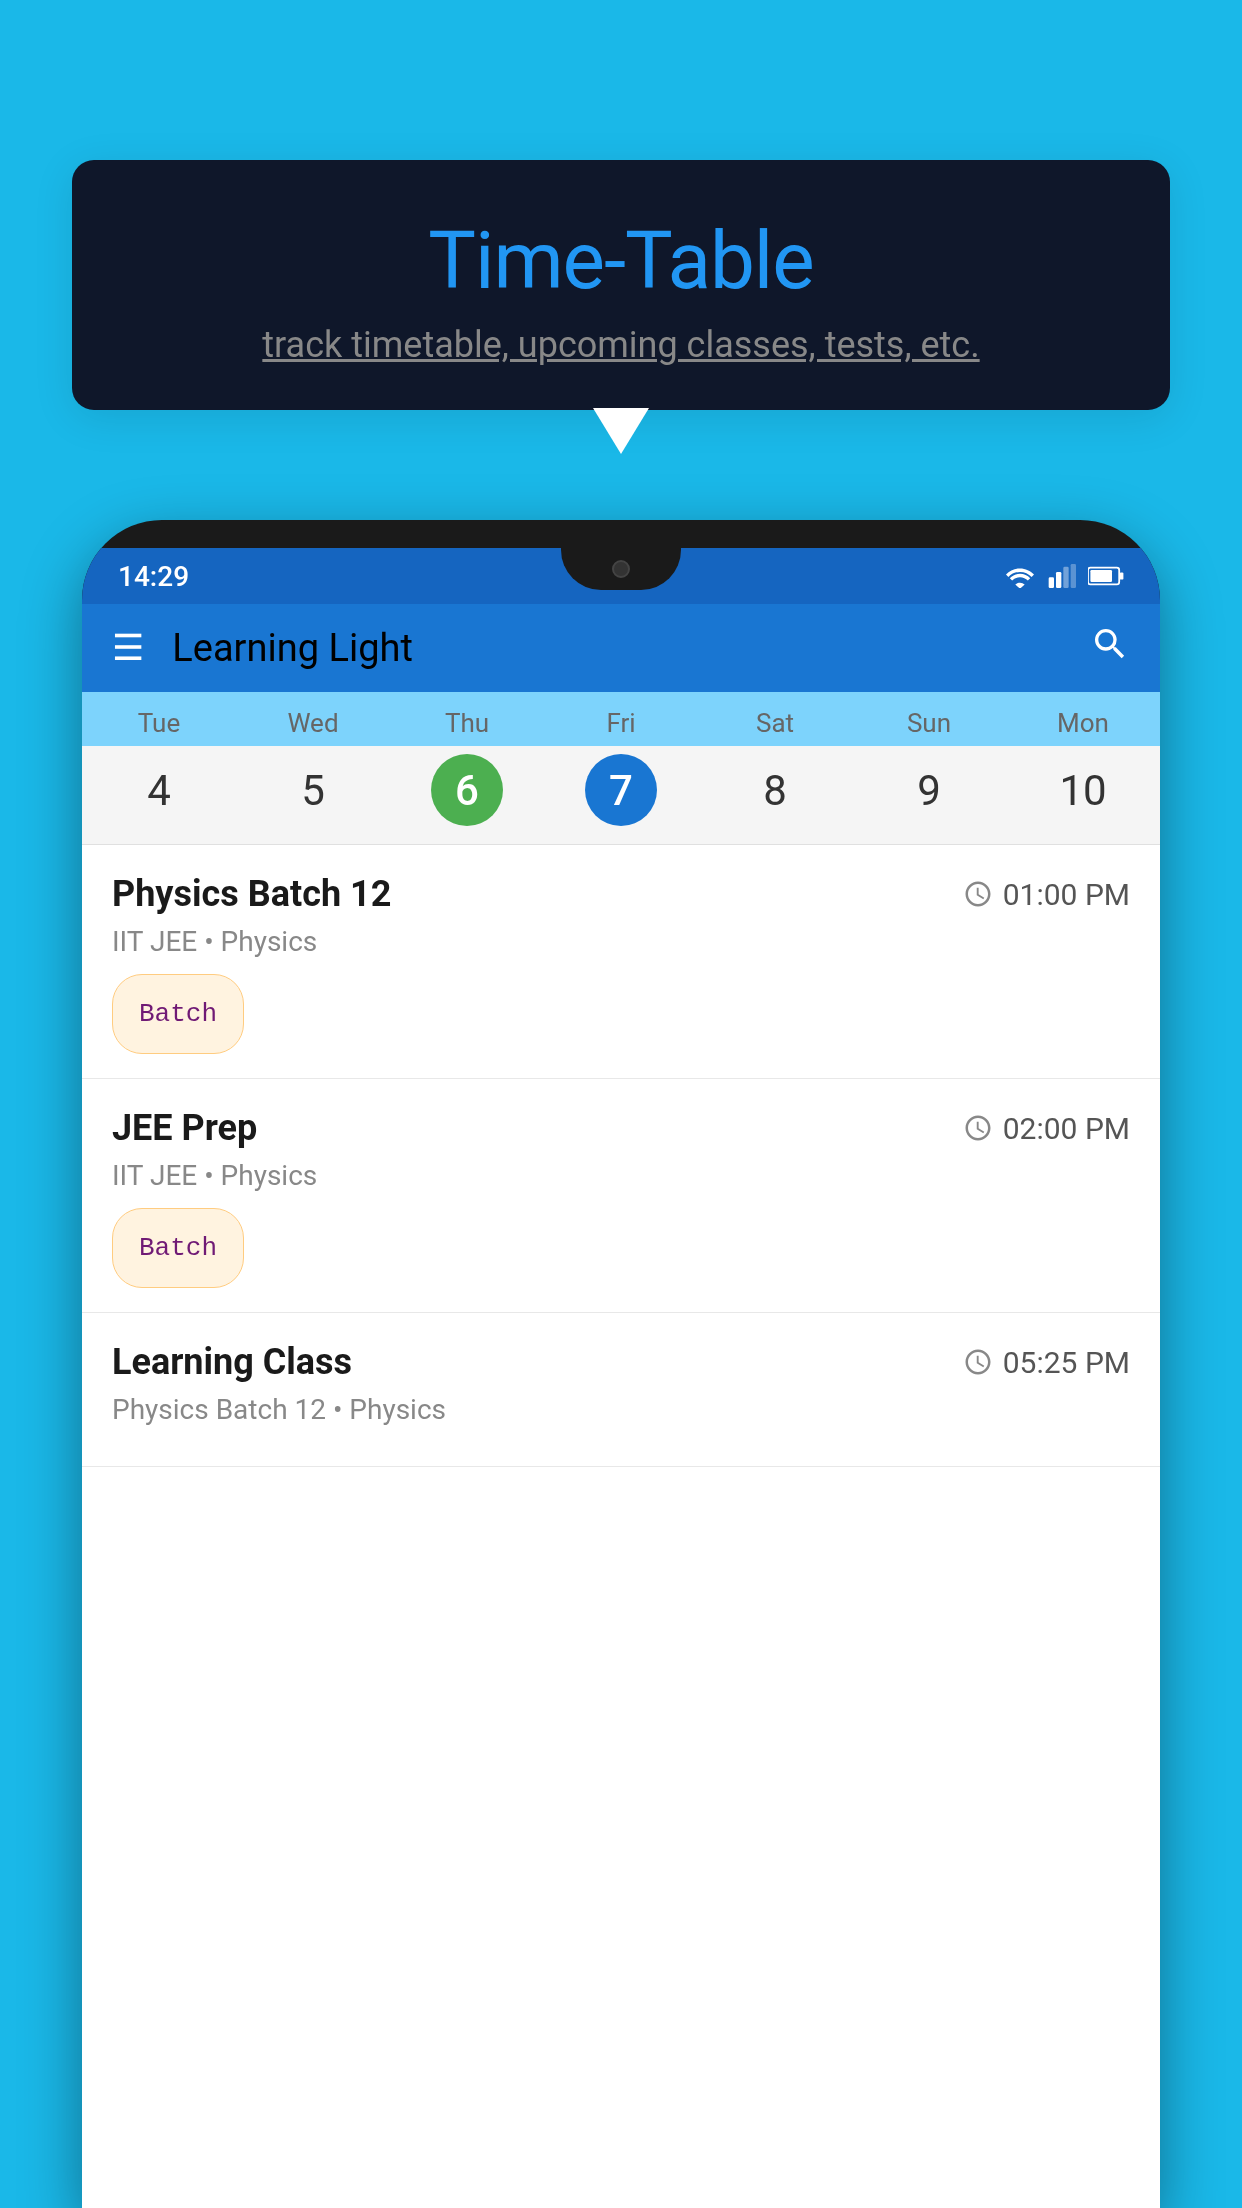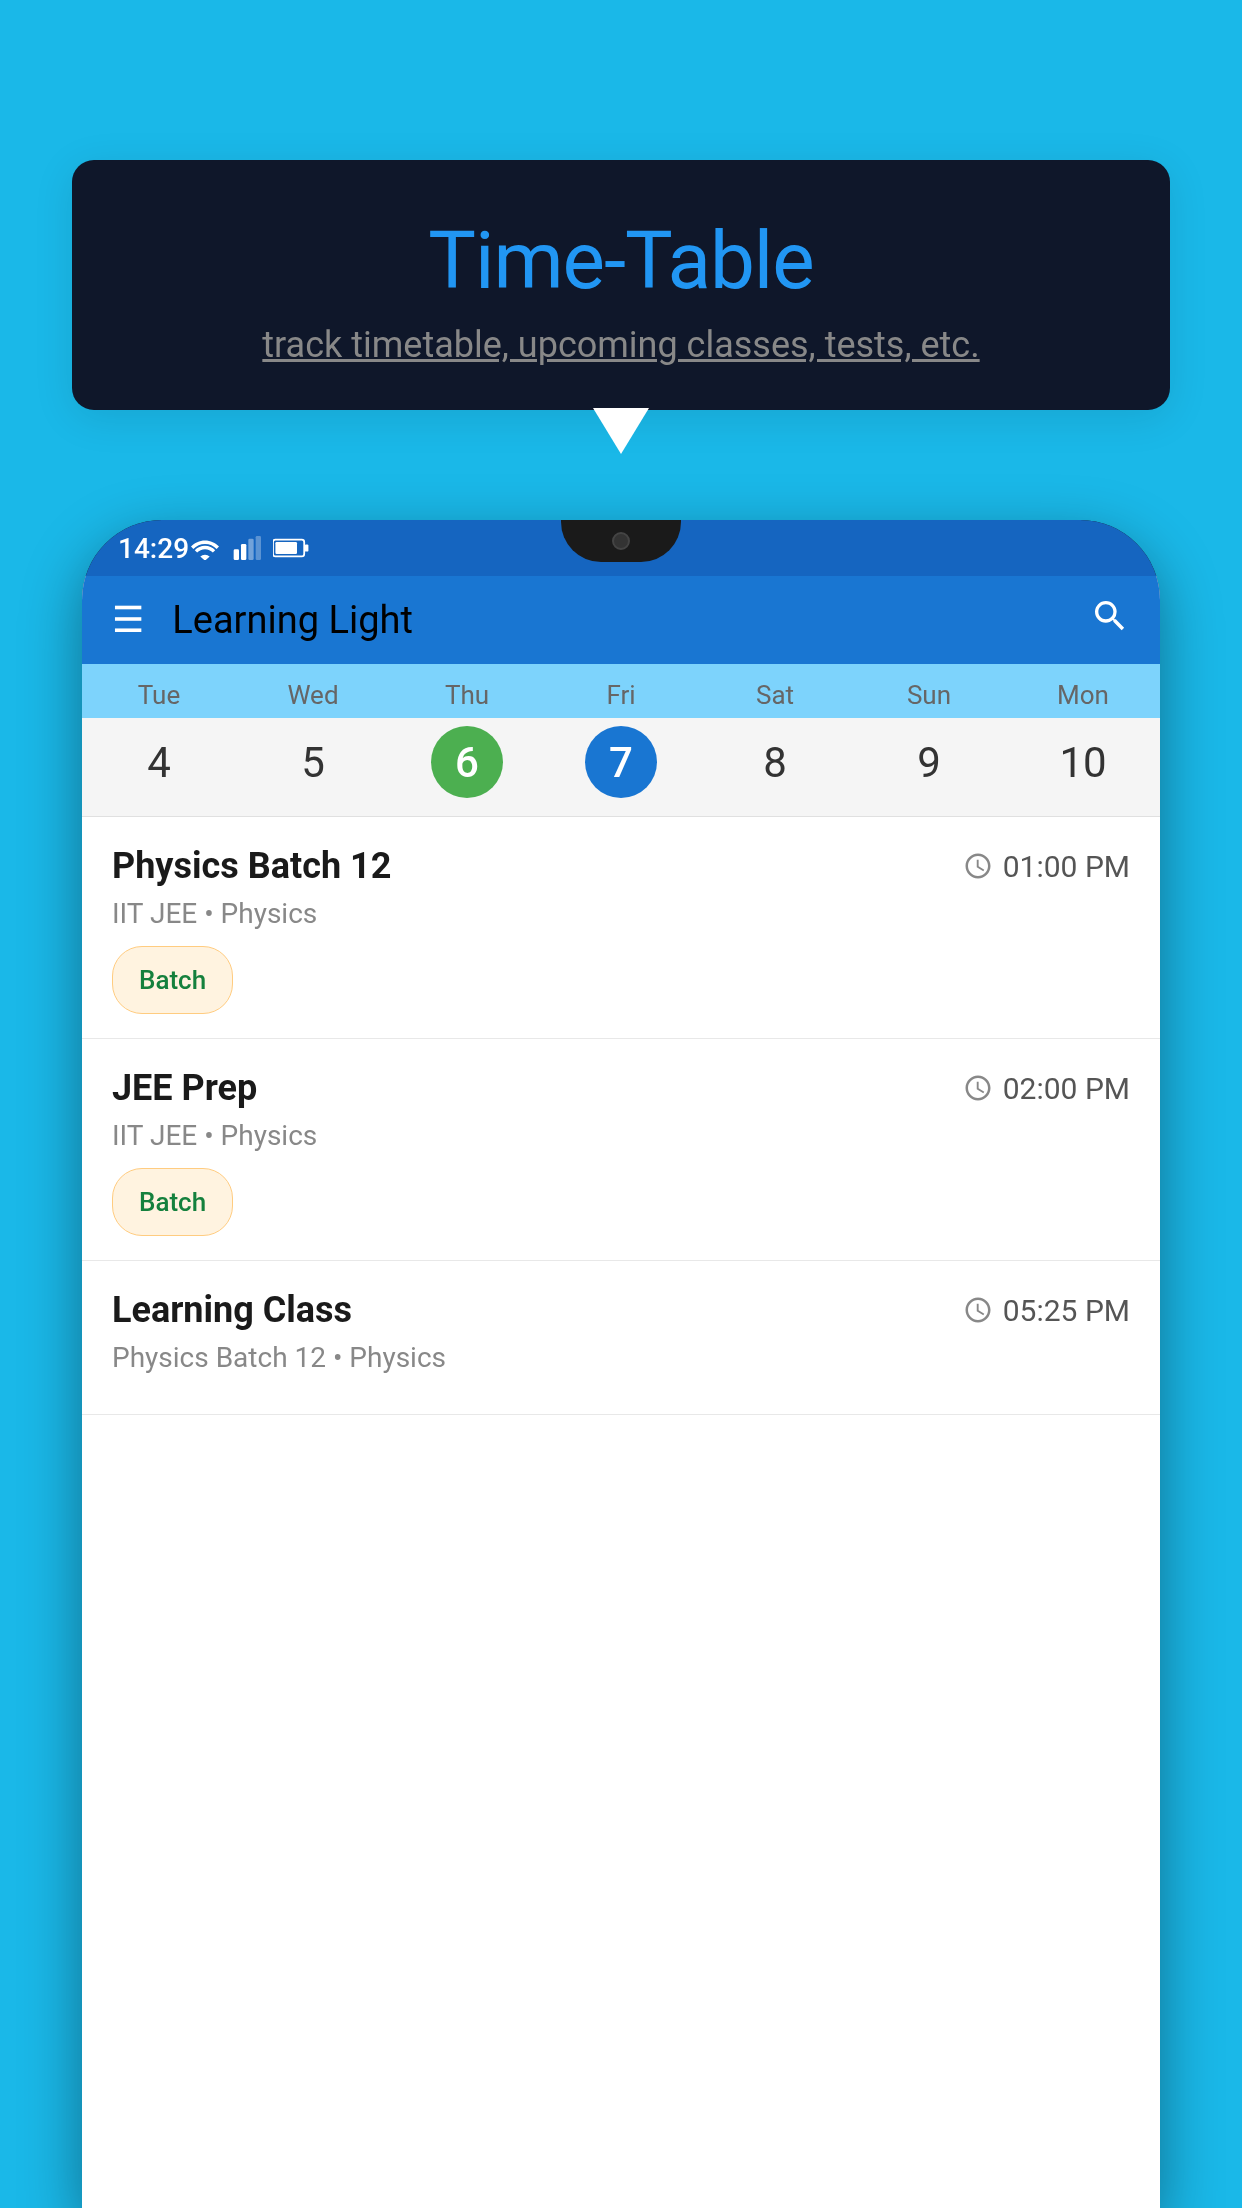--- a/index.html
+++ b/index.html
@@ -62,22 +62,24 @@
       box-shadow: 0 20px 60px rgba(0,0,0,0.4);
       overflow: hidden;
     }
 
     
     .status-bar {
       background: #1565c0;
       height: 56px;
       display: flex;
       align-items: center;
+      justify-content: space-between;
       padding: 0 36px;
       position: relative;
+      margin-top: 28px;
     }
     .status-time {
       color: #fff;
       font-size: 28px;
       font-weight: 500;
     }
     .status-icons {
       display: flex;
       align-items: center;
       gap: 12px;
@@ -240,26 +242,27 @@
       font-size: 30px;
     }
     .item-subtitle {
       font-size: 28px;
       color: #888;
       margin-bottom: 16px;
     }
     .batch-badge {
       display: inline-block;
       background: #fff3e0;
-      color: #15803d;
+      color: #701a75;
       border: 1.5px solid #ffcc80;
       border-radius: 30px;
-      padding: 18px 26px;
+      padding: 24px 26px;
       font-size: 26px;
       font-weight: 500;
+      font-family: Liberation Mono, monospace;
     }
   </style>
 </head>
 <body>
 
 <div class="tooltip-card">
   <div class="tooltip-title">Time-Table</div>
   <div class="tooltip-subtitle">track timetable, upcoming classes, tests, etc.</div>
 </div>
 

